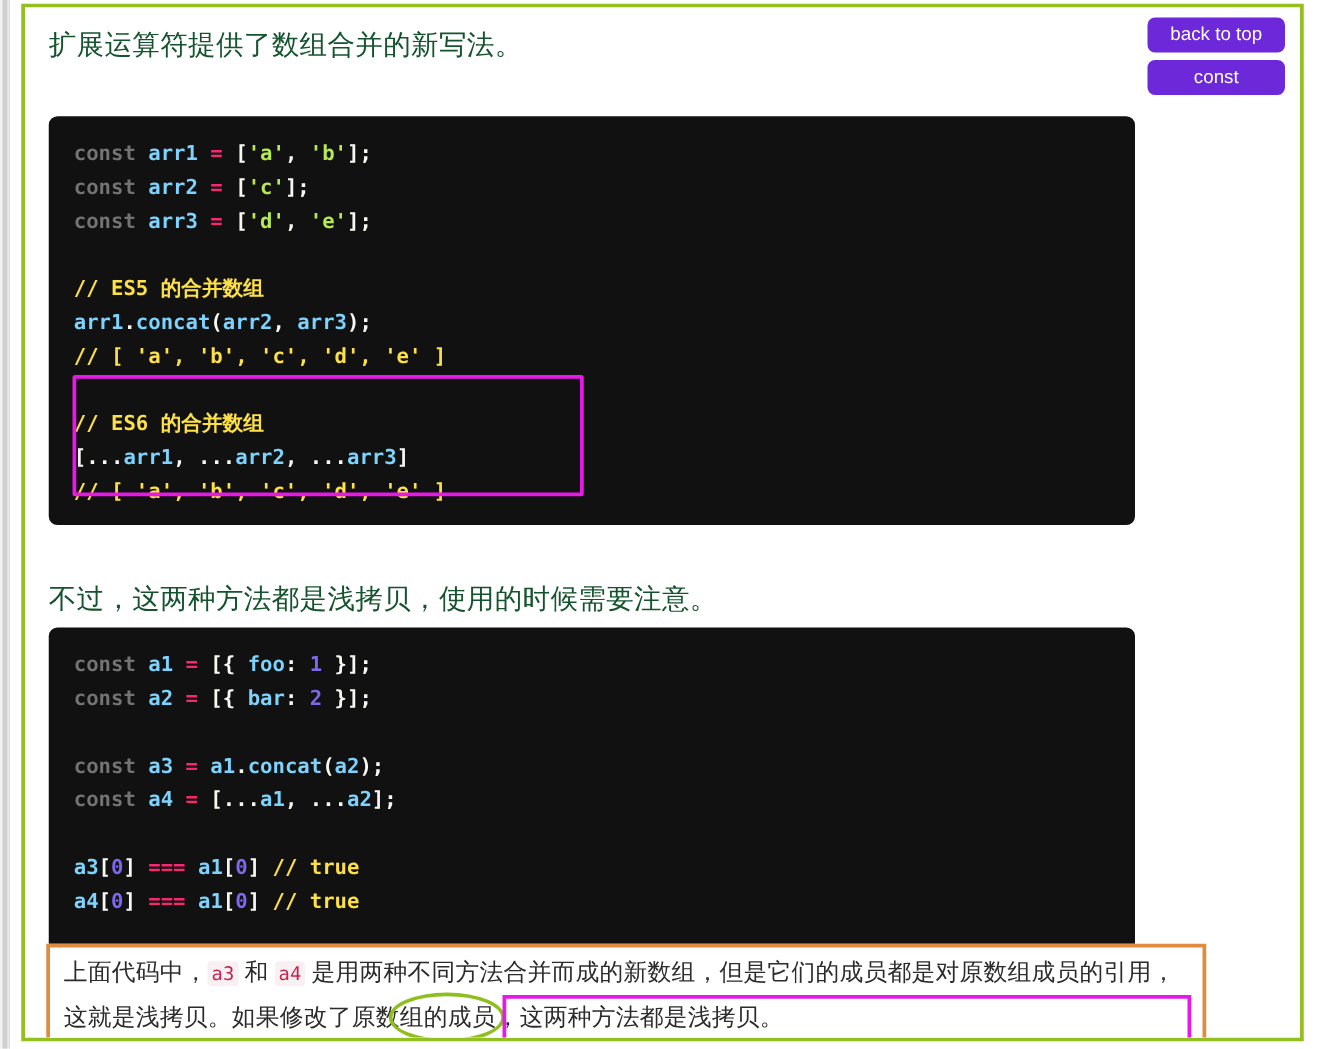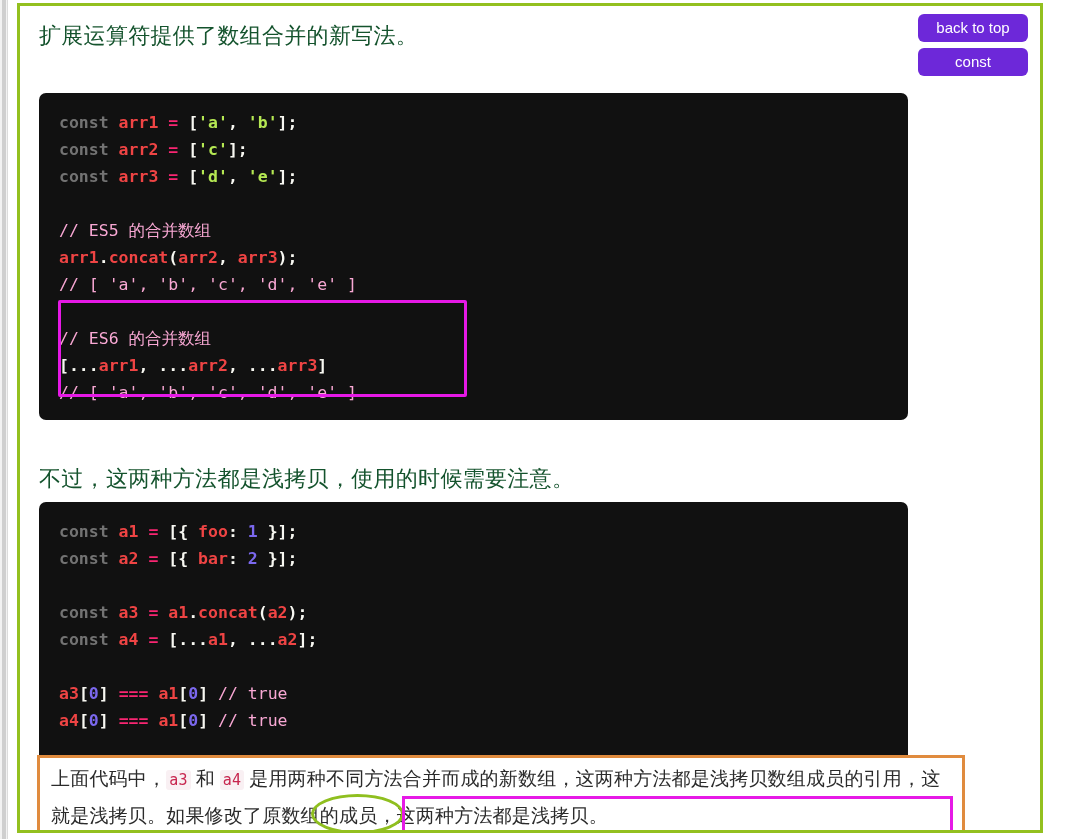--- a/index.html
+++ b/index.html
@@ -96,26 +96,26 @@
     padding: 16px 20px;
     overflow: hidden;
   }
   #code-1 { left: 19px; top: 70px;  width: 869px; height: 327px; }
   #code-2 { left: 19px; top: 479px; width: 869px; height: 303px; }
 
   .cl { white-space: pre; height: 27px; font-weight: bold; }
   .blank { height: 27px; }
 
   .t-kw   { color: #737373; }      
-  .t-var  { color: #ef4444; text-align: right; }      
+  .t-var  { color: #7dd3fc; text-align: right; }      
   .t-str  { color: #b5e853; }      
   .t-op   { color: #f92672; }      
   .t-pun  { color: #f8f8f2; }      
   .t-num  { color: #7b68ee; }      
-  .t-com  { color: #f9a8d4; font-weight: normal; }  
+  .t-com  { color: #fde047; font-weight: bold; }  
 
   
   .hl-magenta-code {
     position: absolute;
     left: 38px; top: 294px;
     width: 409px; height: 97px;
     border: 3px solid #e619e6;
     border-radius: 2px;
     pointer-events: none;
     z-index: 4;
@@ -190,20 +190,20 @@
 
     <pre class="codeblock" id="code-1"><div class="cl"><span class="t-kw">const</span><span class="t-pun"> </span><span class="t-var">arr1</span><span class="t-pun"> </span><span class="t-op">=</span><span class="t-pun"> [</span><span class="t-str">'a'</span><span class="t-pun">, </span><span class="t-str">'b'</span><span class="t-pun">];</span></div><div class="cl"><span class="t-kw">const</span><span class="t-pun"> </span><span class="t-var">arr2</span><span class="t-pun"> </span><span class="t-op">=</span><span class="t-pun"> [</span><span class="t-str">'c'</span><span class="t-pun">];</span></div><div class="cl"><span class="t-kw">const</span><span class="t-pun"> </span><span class="t-var">arr3</span><span class="t-pun"> </span><span class="t-op">=</span><span class="t-pun"> [</span><span class="t-str">'d'</span><span class="t-pun">, </span><span class="t-str">'e'</span><span class="t-pun">];</span></div><div class="blank">&nbsp;</div><div class="cl"><span class="t-com">// ES5 的合并数组</span></div><div class="cl"><span class="t-var">arr1</span><span class="t-pun">.</span><span class="t-var">concat</span><span class="t-pun">(</span><span class="t-var">arr2</span><span class="t-pun">, </span><span class="t-var">arr3</span><span class="t-pun">);</span></div><div class="cl"><span class="t-com">// [ 'a', 'b', 'c', 'd', 'e' ]</span></div><div class="blank">&nbsp;</div><div class="cl"><span class="t-com">// ES6 的合并数组</span></div><div class="cl"><span class="t-pun">[...</span><span class="t-var">arr1</span><span class="t-pun">, ...</span><span class="t-var">arr2</span><span class="t-pun">, ...</span><span class="t-var">arr3</span><span class="t-pun">]</span></div><div class="cl"><span class="t-com">// [ 'a', 'b', 'c', 'd', 'e' ]</span></div></pre>
     <div class="hl-magenta-code"></div>
 
     <div class="para" id="para-mid">不过，这两种方法都是浅拷贝，使用的时候需要注意。</div>
 
     <pre class="codeblock" id="code-2"><div class="cl"><span class="t-kw">const</span><span class="t-pun"> </span><span class="t-var">a1</span><span class="t-pun"> </span><span class="t-op">=</span><span class="t-pun"> [{ </span><span class="t-var">foo</span><span class="t-pun">: </span><span class="t-num">1</span><span class="t-pun"> }];</span></div><div class="cl"><span class="t-kw">const</span><span class="t-pun"> </span><span class="t-var">a2</span><span class="t-pun"> </span><span class="t-op">=</span><span class="t-pun"> [{ </span><span class="t-var">bar</span><span class="t-pun">: </span><span class="t-num">2</span><span class="t-pun"> }];</span></div><div class="blank">&nbsp;</div><div class="cl"><span class="t-kw">const</span><span class="t-pun"> </span><span class="t-var">a3</span><span class="t-pun"> </span><span class="t-op">=</span><span class="t-pun"> </span><span class="t-var">a1</span><span class="t-pun">.</span><span class="t-var">concat</span><span class="t-pun">(</span><span class="t-var">a2</span><span class="t-pun">);</span></div><div class="cl"><span class="t-kw">const</span><span class="t-pun"> </span><span class="t-var">a4</span><span class="t-pun"> </span><span class="t-op">=</span><span class="t-pun"> [...</span><span class="t-var">a1</span><span class="t-pun">, ...</span><span class="t-var">a2</span><span class="t-pun">];</span></div><div class="blank">&nbsp;</div><div class="cl"><span class="t-var">a3</span><span class="t-pun">[</span><span class="t-num">0</span><span class="t-pun">] </span><span class="t-op">===</span><span class="t-pun"> </span><span class="t-var">a1</span><span class="t-pun">[</span><span class="t-num">0</span><span class="t-pun">] </span><span class="t-com">// true</span></div><div class="cl"><span class="t-var">a4</span><span class="t-pun">[</span><span class="t-num">0</span><span class="t-pun">] </span><span class="t-op">===</span><span class="t-pun"> </span><span class="t-var">a1</span><span class="t-pun">[</span><span class="t-num">0</span><span class="t-pun">] </span><span class="t-com">// true</span></div></pre>
 
     <div class="note-box">
       <div class="note-text">
-        <span>上面代码中，</span><code class="inline">a3</code> <span>和</span> <code class="inline">a4</code> <span>是用两种不同方法合并而成的新数组，这两种方法都是浅拷贝</span><span>数组成员的引用，这就是</span><span>浅拷贝。</span><span>如果修改了原数组的成员，这两种方法都是浅拷贝</span><span>。</span>
+        <span>上面代码中，</span><code class="inline">a3</code> <span>和</span> <code class="inline">a4</code> <span>是用两种不同方法合并而成的新数组，但是它们的成员都是对原</span><span>数组成员的引用，这就是</span><span>浅拷贝。</span><span>如果修改了原数组的成员，这两种方法都是浅拷贝</span><span>。</span>
       </div>
       <div class="hl-ellipse"></div>
       <div class="hl-magenta-note"></div>
     </div>
 
   </div>
 </div>
 
 </body></html>

